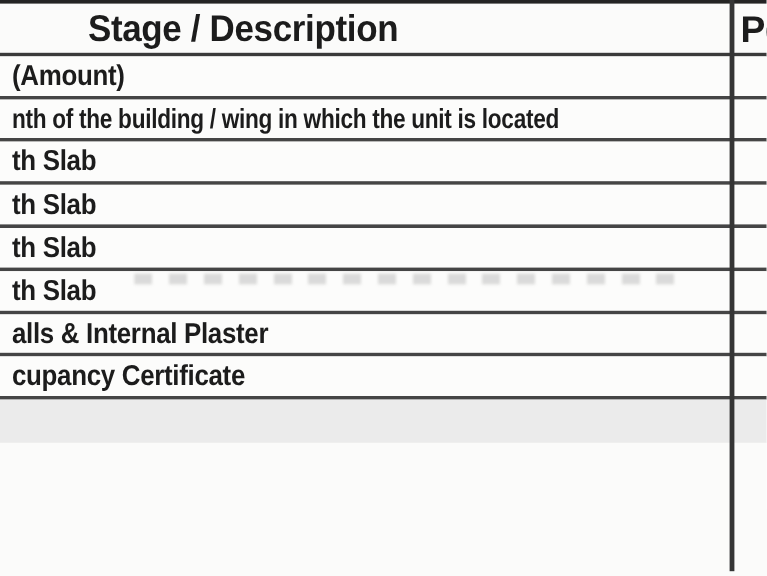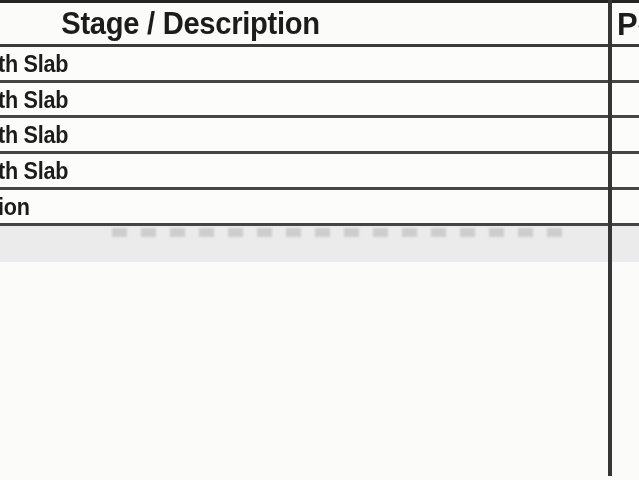--- a/index.html
+++ b/index.html
@@ -24,20 +24,21 @@
     display: grid;
     grid-template-rows: 47px 36px 35px 36px 36px 36px 36px 35px 36px 36px 35px 36px 33px 7px;
   }
   .row {
     box-sizing: border-box;
     border-bottom: 3px solid #454545;
     display: flex;
     align-items: center;
     overflow: hidden;
     background: #fcfcfb;
+    padding-left: 12px;
   }
   .row.header {
     border-top: 3px solid #242424;
     border-bottom: 3px solid #3a3a3a;
     background: #fbfbfa;
   }
   .bottom-strip {
     background: #ebebeb;
     border-bottom: none;
   }
@@ -109,46 +110,55 @@
 <div id="screen">
 
   <div id="grid">
 
     <div class="row header">
       <div class="header-center-zone">
         <span class="header-text">Stage / Description</span>
       </div>
     </div>
 
+    <div class="row">
+      <span class="cell-text">(Amount)</span>
+    </div>
 
 
+    <div class="row long">
+      <span class="cell-text">nth of the building / wing in which the unit is located</span>
+    </div>
 
 
     <div class="row">
       <span class="cell-text">th Slab</span>
     </div>
 
     <div class="row">
       <span class="cell-text">th Slab</span>
     </div>
 
     <div class="row">
       <span class="cell-text">th Slab</span>
     </div>
 
     <div class="row">
       <span class="cell-text">th Slab</span>
     </div>
 
-
+    <div class="row">
+      <span class="cell-text">alls &amp; Internal Plaster</span>
+    </div>
 
 
     <div class="row">
-      <span class="cell-text">ion</span>
+      <span class="cell-text">cupancy Certificate</span>
     </div>
+
 
     <div class="row bottom-strip"></div>
   </div>
 
   <div id="col-divider"></div>
 
   <span id="pct-header">Pe</span>
 
   <div id="watermark"></div>
 

